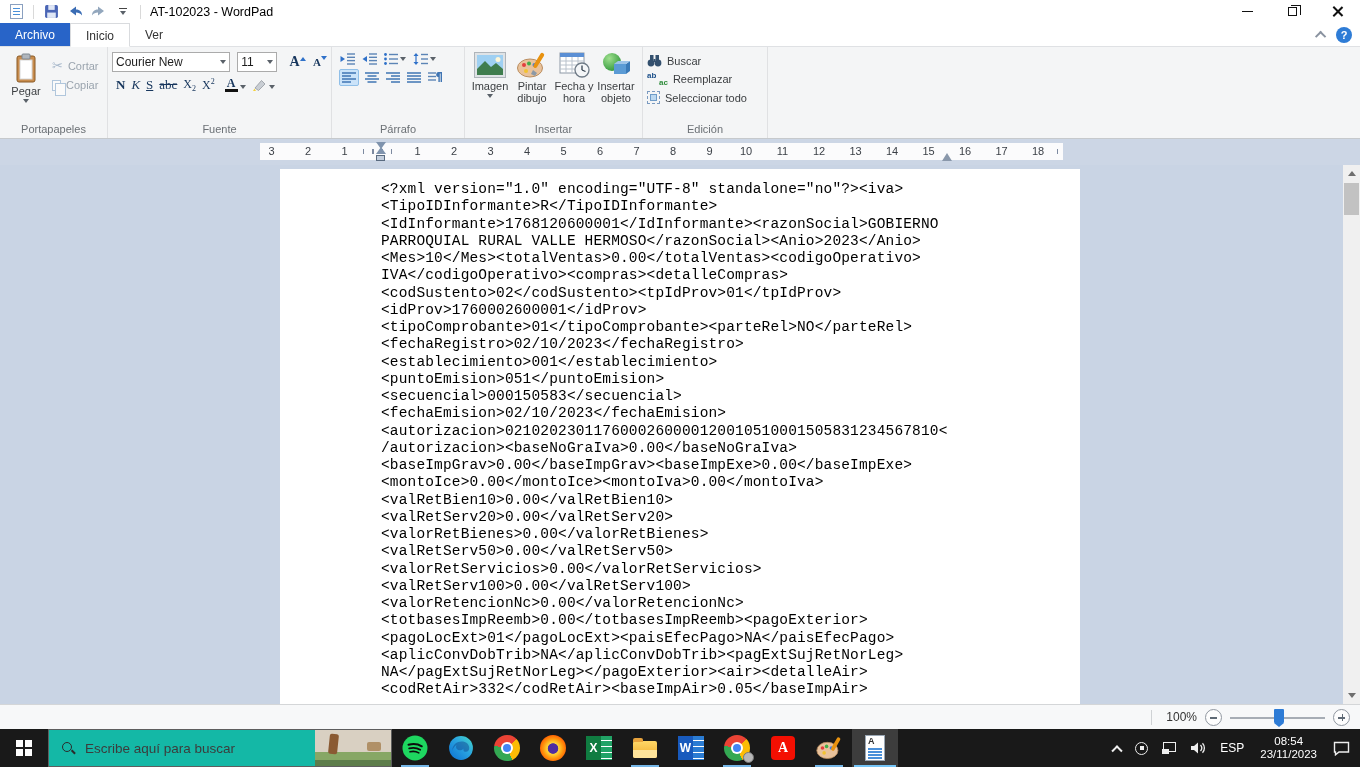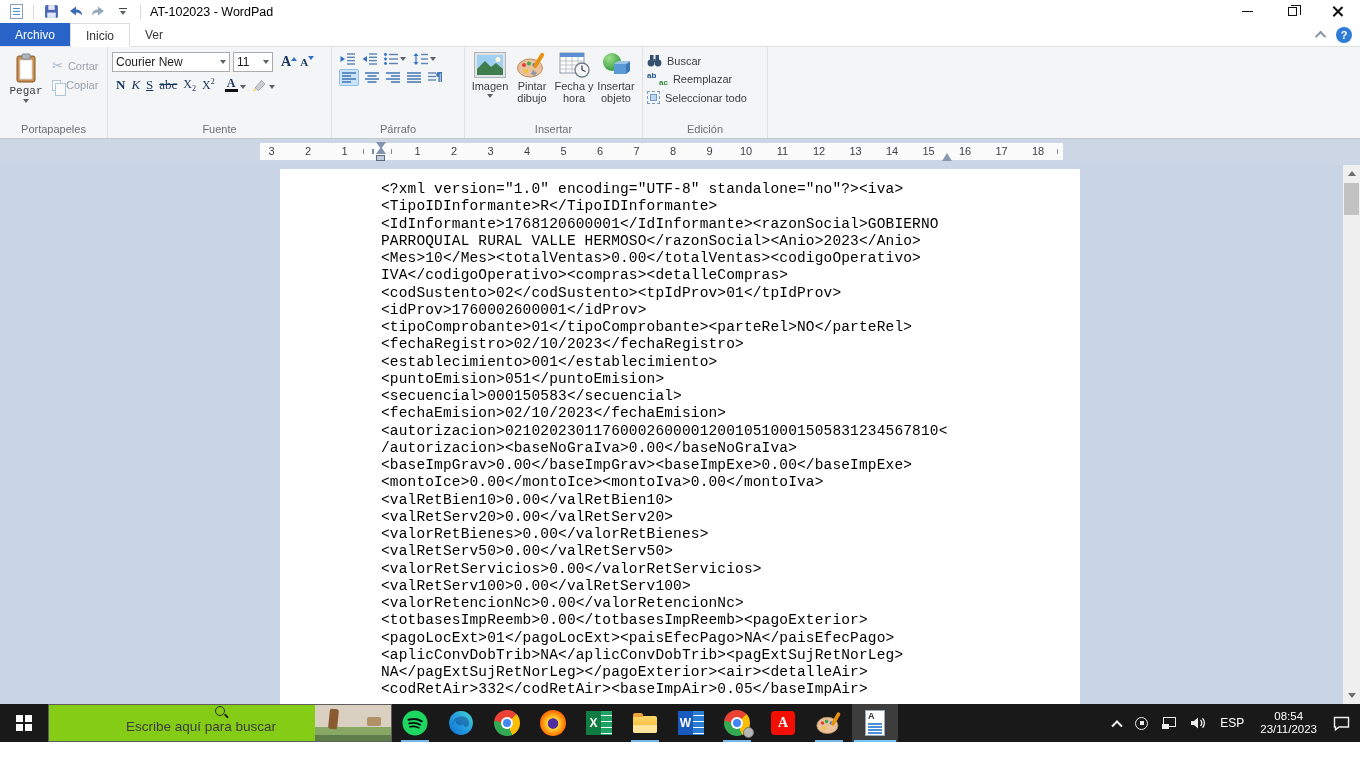--- a/index.html
+++ b/index.html
@@ -35,33 +35,33 @@
   .ribbon { height:92px; background:#f4f5f6; display:flex; border-bottom:1px solid #c6c9cc; font-size:11px; color:#3b3e41; }
   .rgroup { display:flex; flex-direction:column; border-right:1px solid #e0e1e3; padding:3px 4px 0; }
   .rgroup-content { flex:1; display:flex; align-items:flex-start; }
   .rgroup-label { text-align:center; color:#6b7075; padding:2px 4px 3px; font-size:11px; }
   .disabled { color:#9aa4ae; }
   .dim { opacity:.55; }
   .dd { width:0; height:0; border-left:3.5px solid transparent; border-right:3.5px solid transparent; border-top:4px solid #5a6169; }
 
   
   .g-clip { width:108px; }
-  .paste-btn { width:44px; display:flex; flex-direction:column; align-items:center; padding-top:3px; gap:2px;font-family:Liberation Mono, monospace; }
+  .paste-btn { width:44px; display:flex; flex-direction:column; align-items:center; padding-top:3px; gap:2px; }
   .cutcopy { display:flex; flex-direction:column; gap:6px; padding-top:8px; margin-left:4px; }
   .small-cmd { display:flex; align-items:center; gap:5px; }
   .icon-copy { position:relative; width:9px; height:11px; border:1px solid #7aa0c8; background:#fff; }
   .icon-copy::after { content:""; position:absolute; left:2px; top:2px; width:9px; height:11px; border:1px solid #7aa0c8; background:#fff; }
   .scissors { font-size:13px; color:#6a87a8; }
 
   
   .g-font { width:224px; }
   .font-rows { display:flex; flex-direction:column; gap:5px; width:100%; padding-top:2px; }
   .combo { height:20px; background:#fff; border:1px solid #ababab; display:flex; align-items:center; font-size:12px; color:#1d1d1d; padding:0 3px; }
   .combo .dd { margin-left:auto; }
-  .font-row1 { display:flex; gap:3px; align-items:center; }
+  .font-row1 { display:flex; gap:3px; align-items:center;justify-content:space-between; }
   .font-row2 { display:flex; gap:6px; align-items:center; padding-left:4px; }
   .serif { font-family:"Liberation Serif", serif; color:#17365d; }
   .fx { display:flex; align-items:flex-end; }
   .caret-up { width:0; height:0; border-left:3px solid transparent; border-right:3px solid transparent; border-bottom:4px solid #2f71c9; margin-bottom:9px; }
   .caret-dn { width:0; height:0; border-left:3px solid transparent; border-right:3px solid transparent; border-top:4px solid #2f71c9; margin-bottom:8px; }
   .fc-stack { display:flex; flex-direction:column; align-items:center; line-height:10px; }
   .fc-bar { width:13px; height:3px; background:#111; margin-top:1px; }
   .hl-pen { width:15px; height:14px; }
 
   
@@ -119,21 +119,21 @@
   .zoom-slider { position:relative; width:95px; height:17px; }
   .zs-track { position:absolute; left:0; right:0; top:8px; height:2px; background:#a7adb5; }
   .zs-thumb { position:absolute; left:44px; top:0; width:10px; height:14px; background:#2e7cd6; border-radius:1px; }
   .zs-thumb::after { content:""; position:absolute; left:0; top:14px; border-left:5px solid transparent; border-right:5px solid transparent; border-top:4px solid #2e7cd6; }
 
   
   .taskbar { height:38px; background:#191919; display:flex; align-items:center; color:#fff; }
   .start-btn { width:48px; height:38px; display:flex; align-items:center; justify-content:center; }
   .win-logo { display:grid; grid-template-columns:7px 7px; grid-template-rows:7px 7px; gap:1.5px; }
   .win-logo i { background:#fdfdfd; }
-  .searchbox { width:344px; height:38px; background:#84cc16; border:1px solid #5e5e5e; display:flex; align-items:center; padding-left:12px; position:relative; overflow:hidden;flex-direction:column; }
+  .searchbox { width:344px; height:38px; background:#14b8a6; border:1px solid #5e5e5e; display:flex; align-items:center; padding-left:12px; position:relative; overflow:hidden; }
   .mag { position:relative; width:14px; height:14px; margin-right:10px; }
   .mag::before { content:""; position:absolute; left:1px; top:1px; width:8px; height:8px; border:1.6px solid #2b2b2b; border-radius:50%; }
   .mag::after { content:""; position:absolute; left:9.5px; top:9.5px; width:5px; height:1.6px; background:#2b2b2b; transform:rotate(45deg); }
   .searchbox input { border:none; outline:none; background:transparent; font-size:13.5px; color:#222; width:200px; font-family:"Liberation Sans",sans-serif; }
   .searchbox input::placeholder { color:#3c3c3c; opacity:1; }
   .search-img { position:absolute; right:0; top:0; width:76px; height:38px; background:linear-gradient(180deg,#d9d0c2 0 58%,#87a765 58% 78%,#5d7d4a 78%); }
   .search-img::before { content:""; position:absolute; left:14px; top:4px; width:9px; height:20px; background:#8a5a33; border-radius:2px; transform:rotate(6deg); }
   .search-img::after { content:""; position:absolute; right:10px; top:12px; width:14px; height:9px; background:#b09067; border-radius:2px; }
   .tb-apps { display:flex; }
   .tb-btn { width:46px; height:38px; display:flex; align-items:center; justify-content:center; position:relative; }
@@ -597,20 +597,35 @@
       <span class="sc-arrow" style="top:0">
           <span class="tri-up"></span>
         </span>
       <span class="sc-thumb"></span>
       <span class="sc-arrow" style="bottom:0">
           <span class="tri-dn"></span>
         </span>
     </div>
   </div>
 
+  <div class="status-bar">
+    <span class="st-sep"></span>
+    <span class="zoom-label">100%</span>
+    <span class="zoom-btn">
+        <span class="h"></span>
+      </span>
+    <span class="zoom-slider">
+      <span class="zs-track"></span>
+      <span class="zs-thumb"></span>
+    </span>
+    <span class="zoom-btn">
+        <span class="h"></span>
+        <span class="v"></span>
+      </span>
+  </div>
 
   <div class="taskbar">
     <div class="start-btn">
       <span class="win-logo">
           <i></i>
           <i></i>
           <i></i>
           <i></i>
         </span>
     </div>

